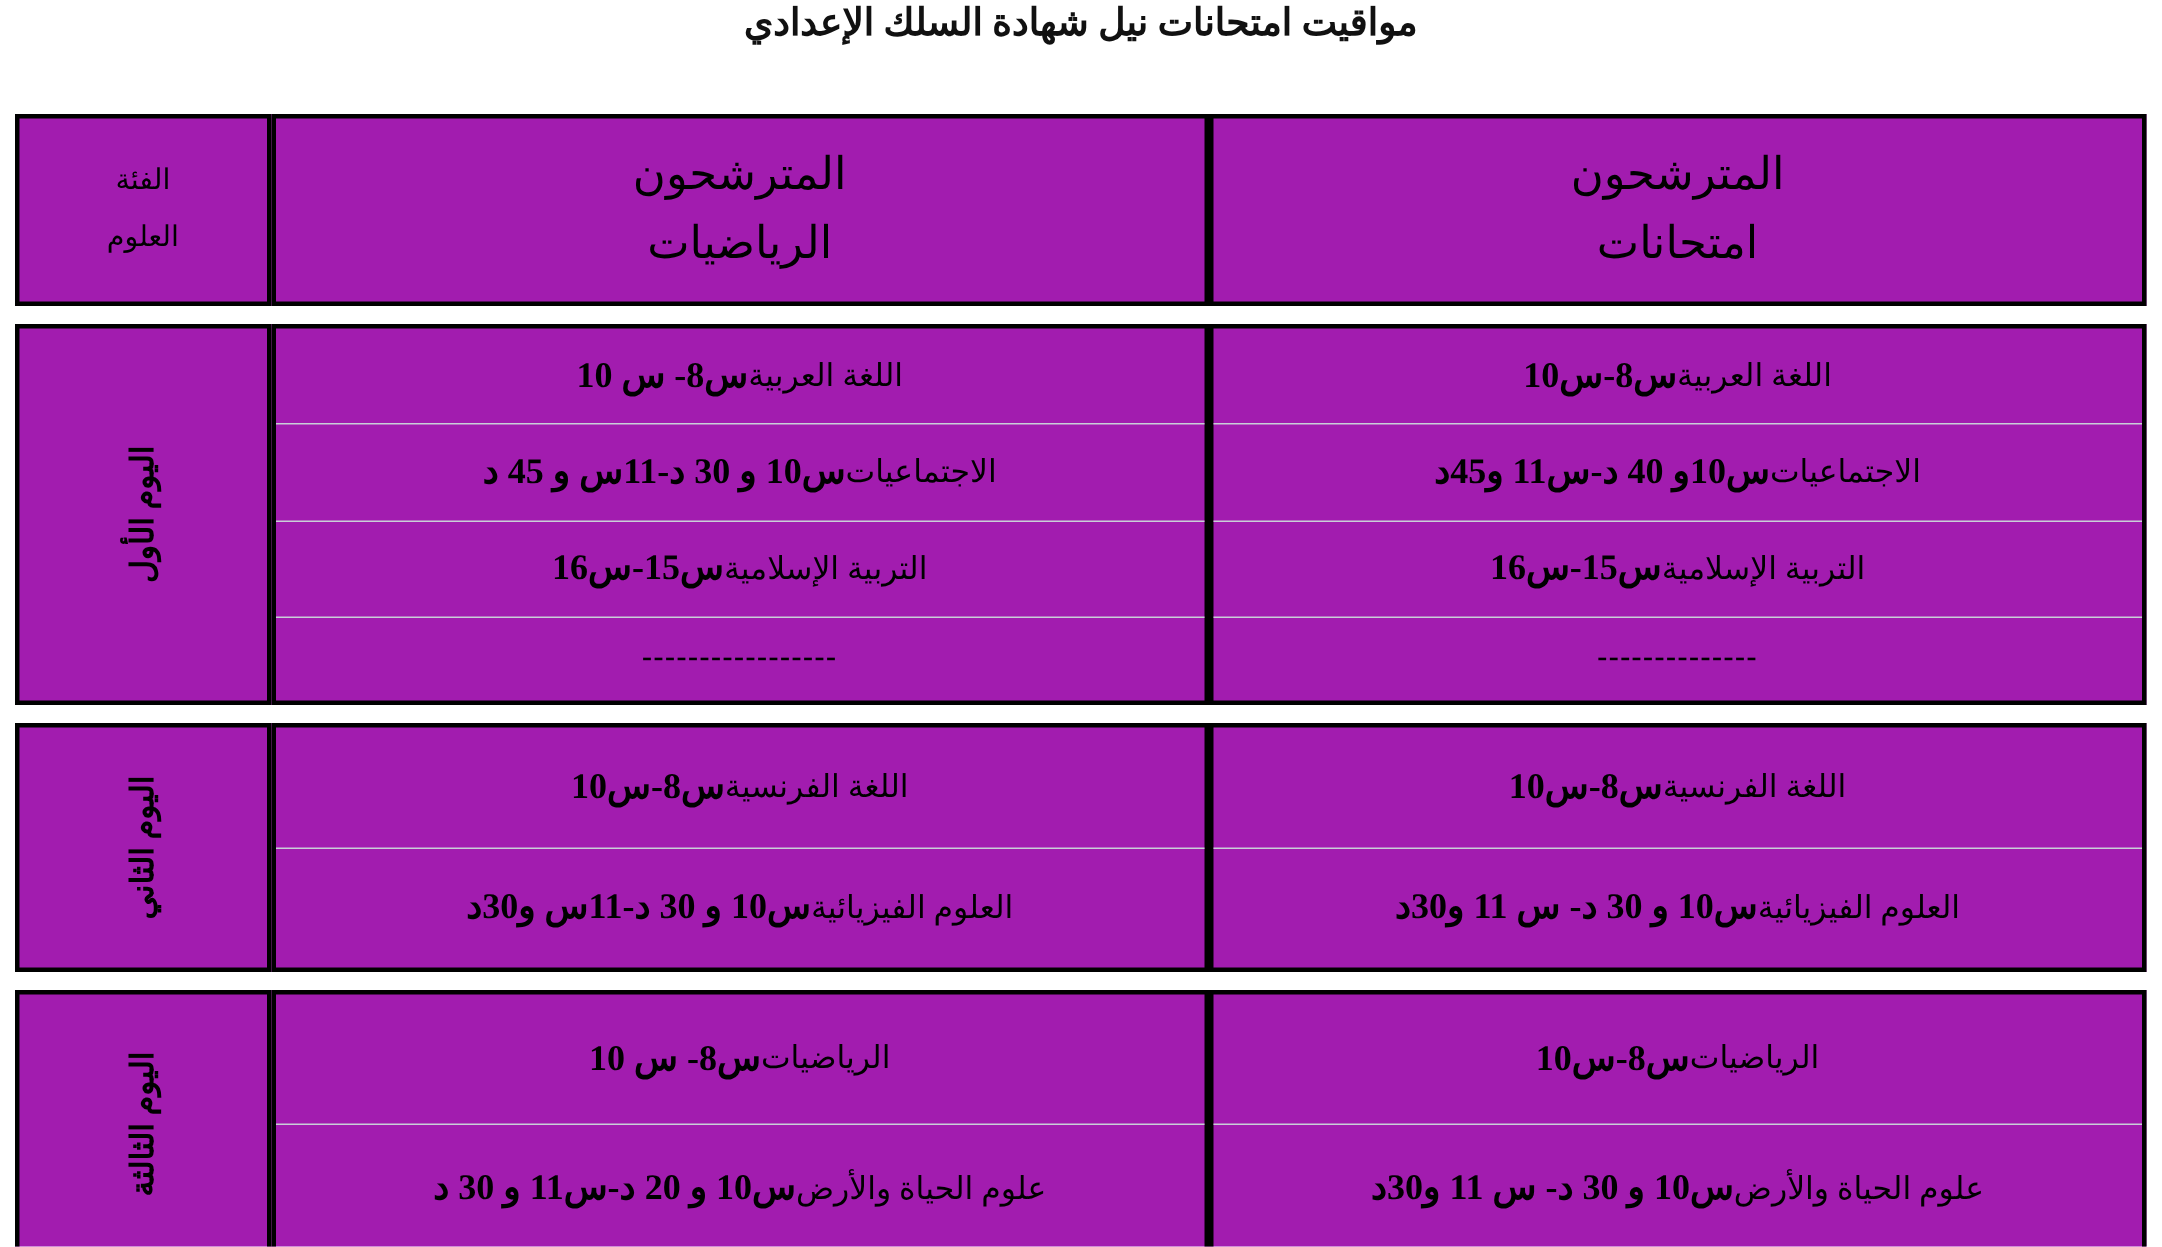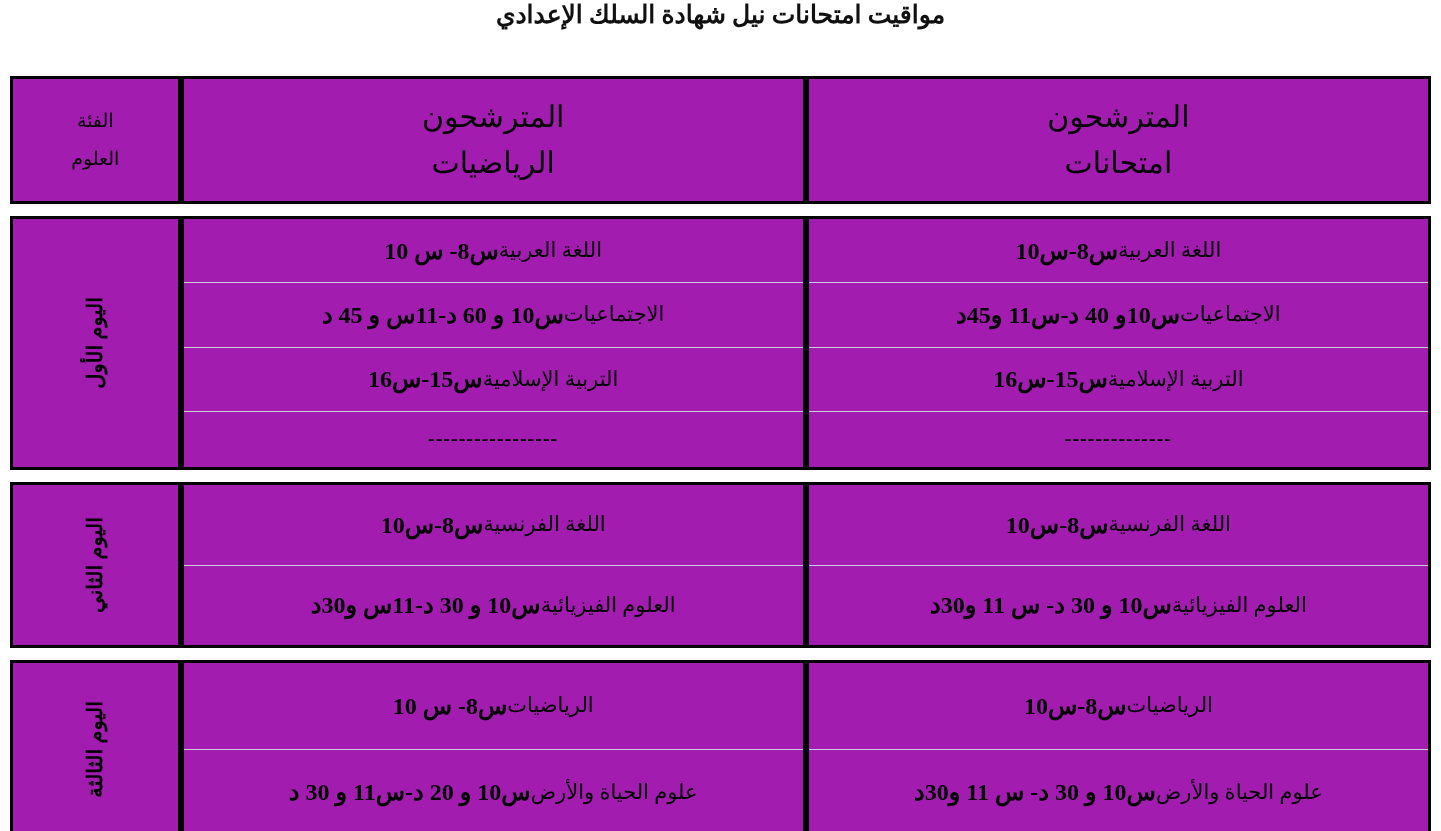--- a/index.html
+++ b/index.html
@@ -186,21 +186,21 @@
             </div>
           </td>
           <td class="cell">
             <div class="subjects">
               <div class="subj">
                 <div class="name">اللغة العربية</div>
                 <div class="time">س8- س 10</div>
               </div>
               <div class="subj">
                 <div class="name">الاجتماعيات</div>
-                <div class="time">س10 و 60 د-11س و 45 د</div>
+                <div class="time">س10 و 30 د-11س و 45 د</div>
               </div>
               <div class="subj">
                 <div class="name">التربية الإسلامية</div>
                 <div class="time">س15-س16</div>
               </div>
               <div class="subj">
                 <div class="dashes">-----------------</div>
               </div>
             </div>
           </td>

